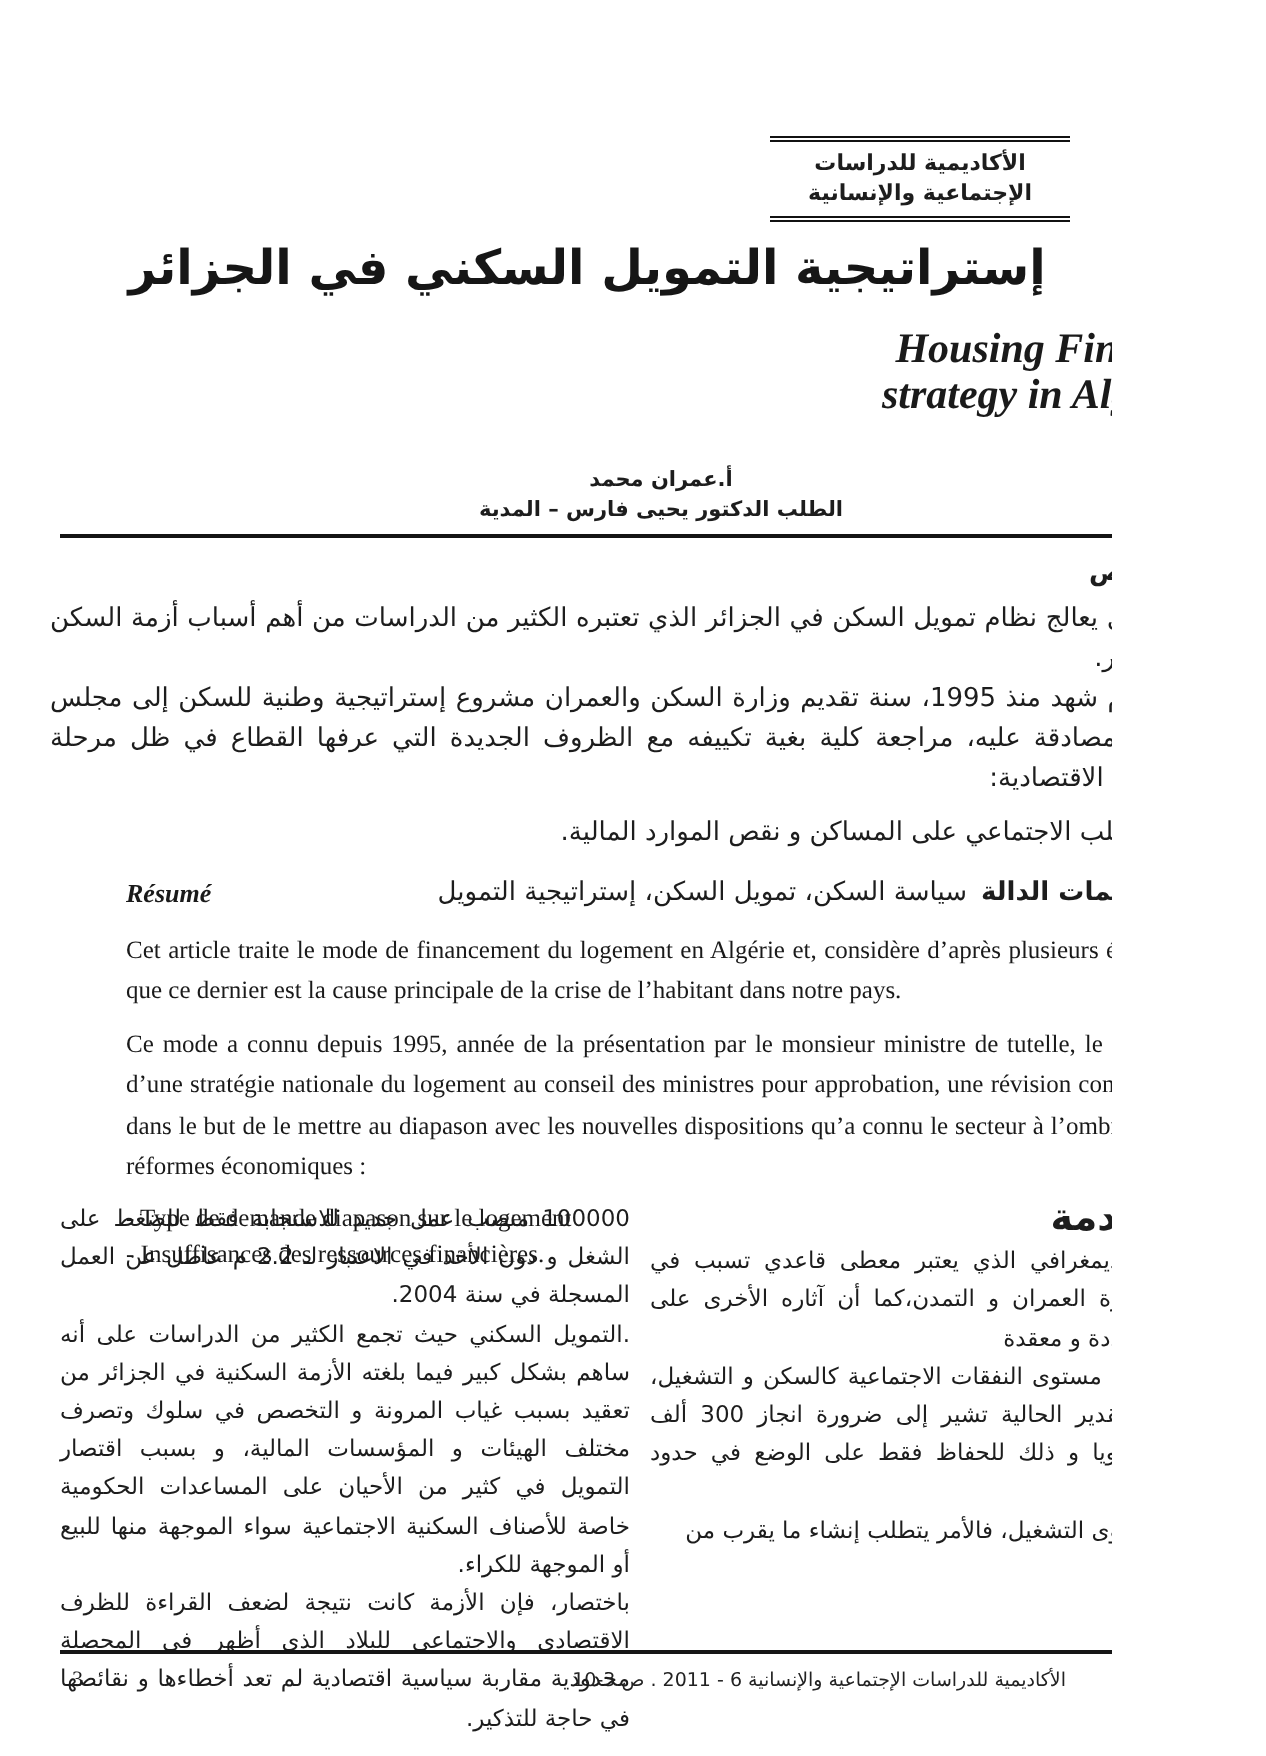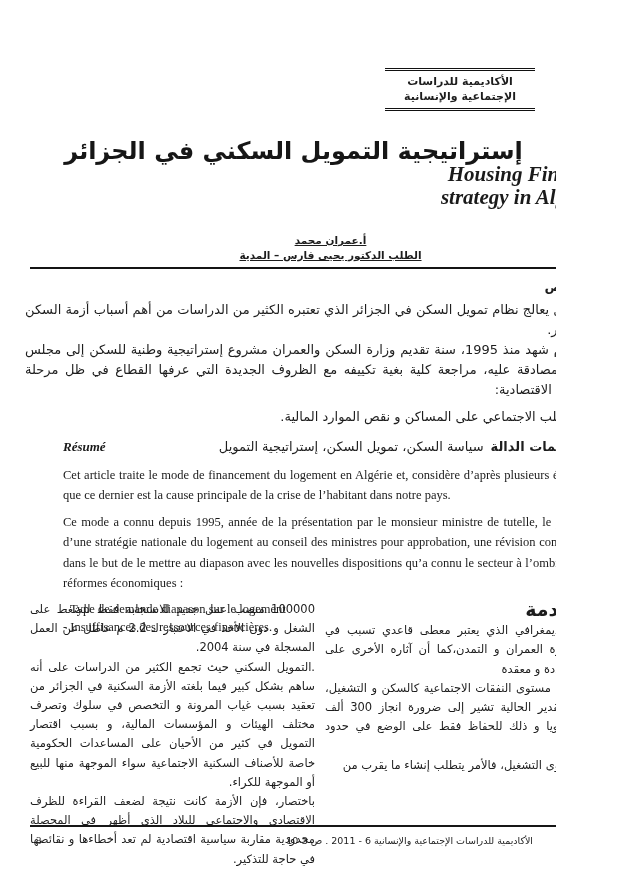--- a/index.html
+++ b/index.html
@@ -19,38 +19,38 @@
   
   .journal-badge {
     position:absolute; top:68px; right:21px; width:150px;
     border-top:3px double #111; border-bottom:3px double #111;
     padding:3px 2px 4px 2px;
     text-align:center; direction:rtl;
     font-size:11px; font-weight:bold; line-height:15px;
   }
   
   .title-ar {
-    position:absolute; top:137px; left:0; width:633px;
+    position:absolute; top:120px; left:0; width:633px;
     padding-right:46px;
     text-align:center; direction:rtl;
     font-size:24px; font-weight:bold; color:#161616;
   }
   .title-en {
     position:absolute; top:163px; left:352px; width:248px;
     text-align:right;
     font-family:"Liberation Serif", serif;
     font-size:21px; font-weight:bold; font-style:italic;
     line-height:23px; color:#1a1a1a;
   }
   
   .authors {
     position:absolute; top:233px; left:0; width:633px;
     padding-left:28px;
     text-align:center; direction:rtl;
-    font-size:10.5px; font-weight:bold; line-height:15px;text-decoration:underline;
+    font-size:10.5px; font-weight:bold; line-height:15px;
   }
   .rule-authors {
     position:absolute; top:267px; left:30px; width:582px; height:2px;
     background:#141414;
   }
   
   .abstract {
     position:absolute; top:277px; left:25px; width:585px;
     direction:rtl; font-size:13px; line-height:20px;
   }

